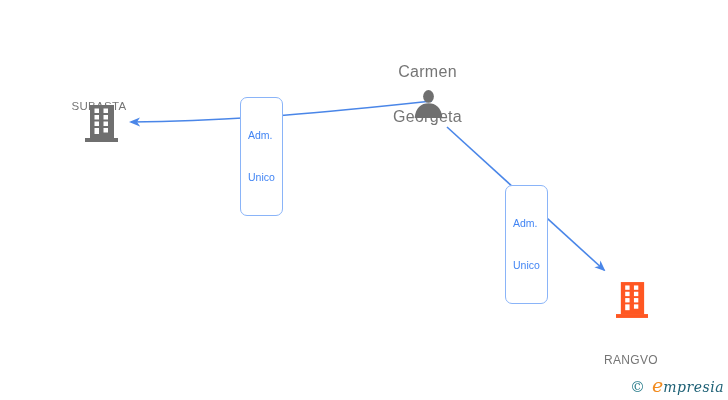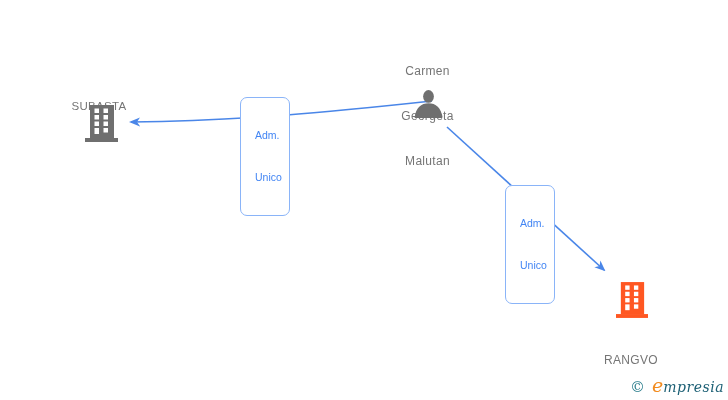--- a/index.html
+++ b/index.html
@@ -20,21 +20,21 @@
   .node-label {
     position: absolute;
     text-align: center;
     color: #757575;
     white-space: pre;
     z-index: 3;
     letter-spacing: 0.3px;
   }
   .person-label {
     left: 365px; top: 34px; width: 125px;
-    font-size: 12px; line-height: 15px;
+    font-size: 16px; line-height: 15px;
   }
   .subasta-label {
     left: 46px; top: 68px; width: 106px;
     font-size: 11.5px; line-height: 15.5px;
   }
   .rangvo-label {
     left: 578px; top: 320px; width: 106px;
     font-size: 12px; line-height: 16px;
   }
   .icon-wrap { position: absolute; z-index: 3; line-height: 0; }
@@ -44,21 +44,21 @@
   .gray-fill { color: #6f6f6f; }
   .orange-fill { color: #FF5722; }
   .edge-label {
     position: absolute;
     background: #ffffff;
     border: 1.5px solid #8AB4F8;
     border-radius: 7px;
     color: #4285F4;
     font-size: 10.5px;
     line-height: 14px;
-    padding: 2px 7px 3px 14px;
+    padding: 2px 7px 3px 7px;
     z-index: 2;
     white-space: pre;
   }
   .edge-label-1 { left: 240px; top: 97px; }
   .edge-label-2 { left: 505px; top: 185px; }
   .footer-logo {
     position: absolute;
     right: 4px; bottom: 5px;
     display: flex;
     align-items: baseline;
@@ -92,21 +92,20 @@
   </div>
 
   <div class="edge-label edge-label-2">
     <div>Adm.</div>
     <div>Unico</div>
   </div>
 
   <div class="node-label person-label">
     <div>Carmen</div>
     <div>Georgeta</div>
-    <div>Malutan</div>
   </div>
   <div class="icon-wrap person-icon-wrap gray-fill">
     <svg width="29" height="28" viewBox="0 0 28 27">
       <ellipse cx="14" cy="6.2" rx="5.2" ry="6.2" fill="currentColor"></ellipse>
       <path d="M14,12.8 C7,12.8 1.6,17 0.6,27 L27.4,27 C26.4,17 21,12.8 14,12.8 Z" fill="currentColor"></path>
     </svg>
   </div>
 
   <div class="node-label subasta-label">
     <div>SUBASTA</div>

